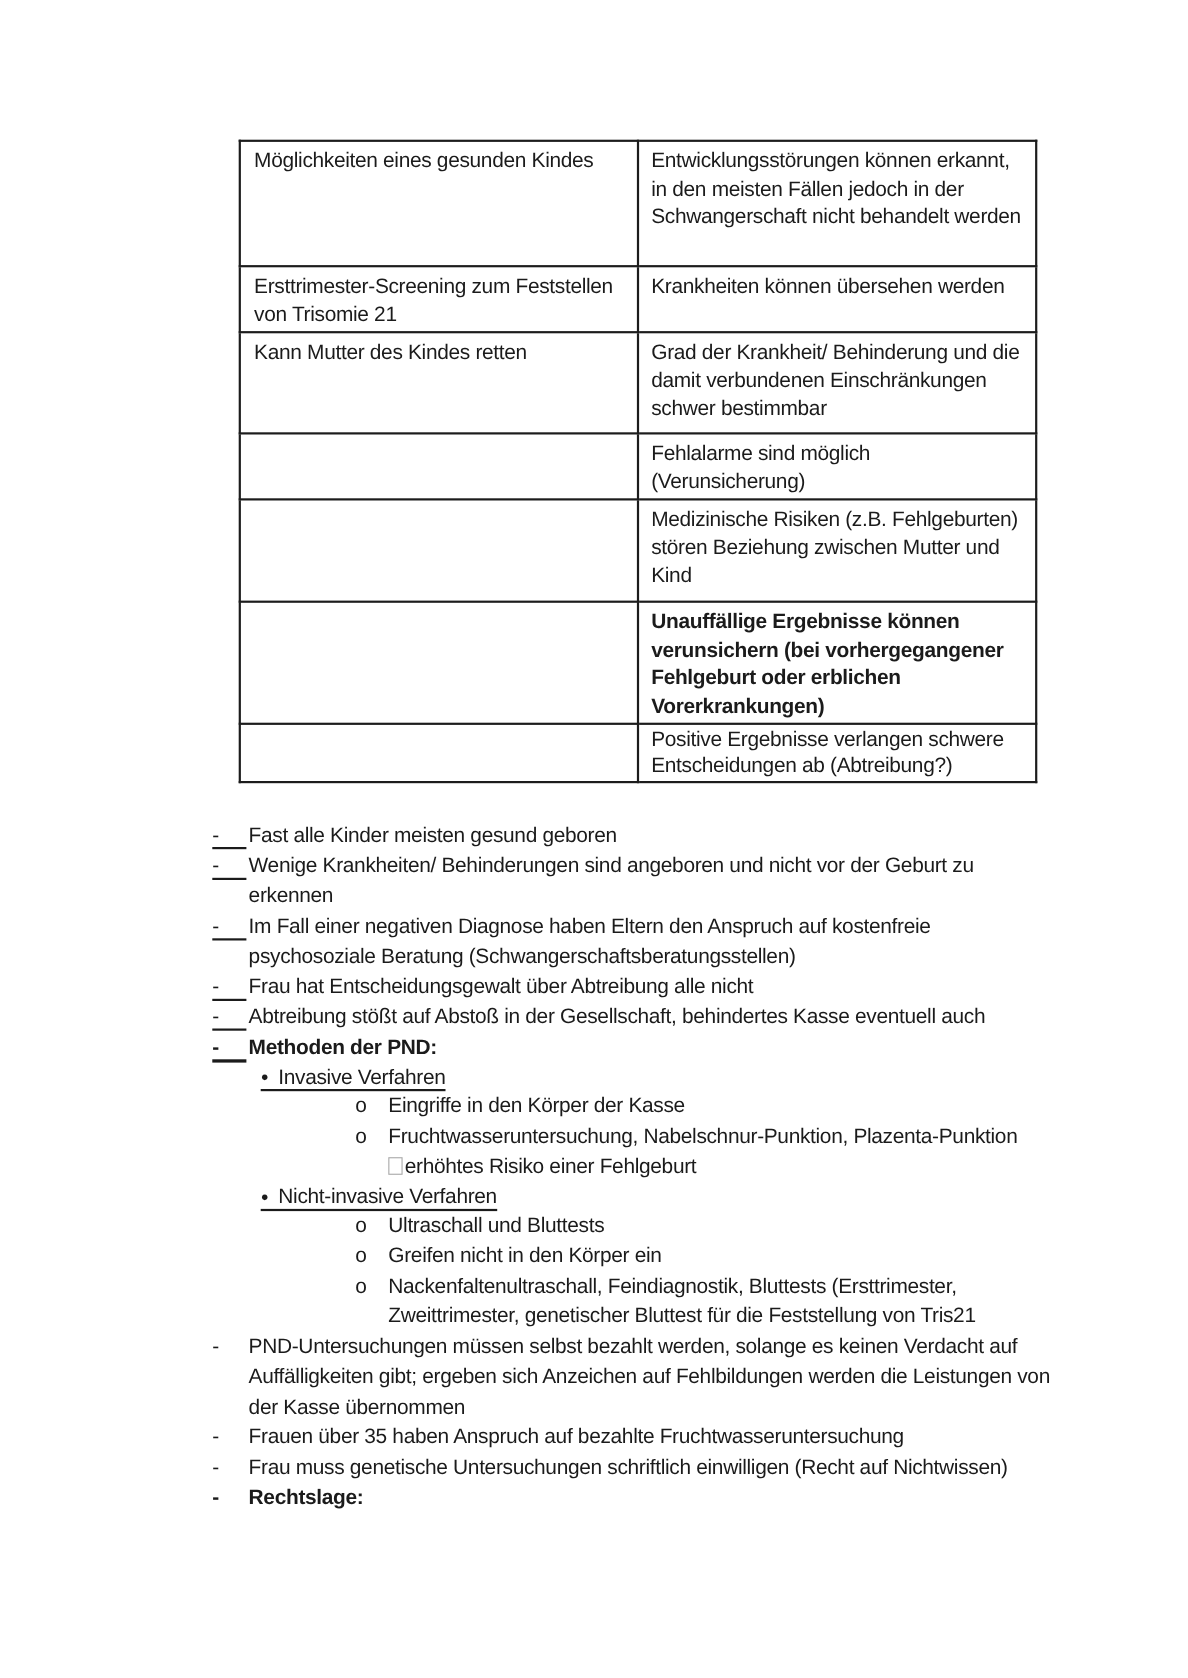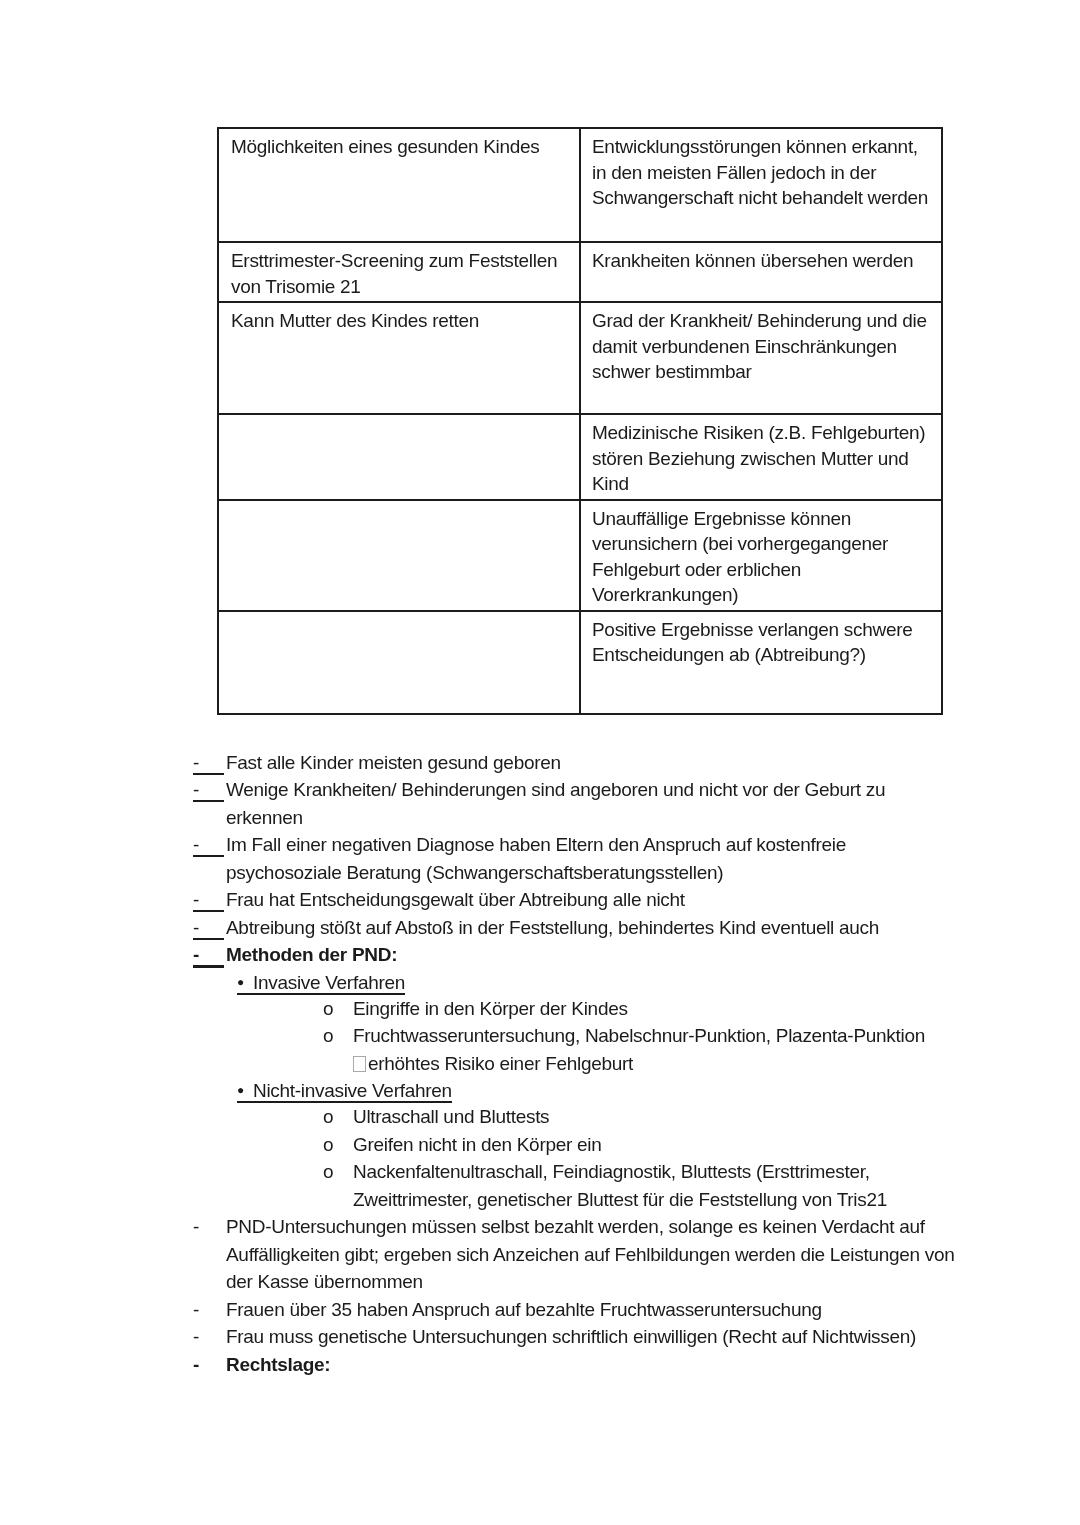--- a/index.html
+++ b/index.html
@@ -17,24 +17,24 @@
     margin-left:217px;width:726px;
   }
   table.pnd td{
     border:2px solid #1c1c1c;vertical-align:top;
     padding:5px 11px 2px 11px;line-height:25.5px;
     white-space:pre-line;overflow:hidden;
   }
   table.pnd td.c-left{width:337px;padding-left:12px;}
   table.pnd tr:nth-child(1){height:114px;}
   table.pnd tr:nth-child(2){height:54px;}
-  table.pnd tr:nth-child(3){height:112px;}
+  table.pnd tr:nth-child(3){height:92px;}
   table.pnd tr:nth-child(4){height:39px;}
   table.pnd tr:nth-child(5){height:93px;border-radius:28px;}
-  table.pnd tr:nth-child(6){height:103px;}
+  table.pnd tr:nth-child(6){height:103px;font-weight:bold;}
   table.pnd tr:nth-child(7){height:48px;border-radius:10px;}
   table.pnd tr:nth-child(8){height:50px;}
   table.pnd tr:nth-child(7) td,
   table.pnd tr:nth-child(8) td{padding-top:2px;padding-bottom:1px;line-height:24px;}
 
   
   .outline{margin-left:193px;width:790px;margin-top:34px;line-height:27.5px;}
   .item{display:flex;align-items:flex-start;}
   .item .txt{flex:1 1 auto;}
   .item.bold{font-weight:700;}
@@ -78,20 +78,24 @@
           <td class="c-right">Krankheiten können übersehen werden</td>
         </tr>
         <tr>
           <td class="c-left">Kann Mutter des Kindes retten</td>
           <td class="c-right">Grad der Krankheit/ Behinderung und die
 damit verbundenen Einschränkungen
 schwer bestimmbar</td>
         </tr>
         <tr>
           <td class="c-left"></td>
+          <td class="c-right">Fehlalarme sind möglich (Verunsicherung)</td>
+        </tr>
+        <tr>
+          <td class="c-left"></td>
           <td class="c-right">Medizinische Risiken (z.B. Fehlgeburten)
 stören Beziehung zwischen Mutter und
 Kind</td>
         </tr>
         <tr>
           <td class="c-left"></td>
           <td class="c-right">Unauffällige Ergebnisse können
 verunsichern (bei vorhergegangener
 Fehlgeburt oder erblichen
 Vorerkrankungen)</td>
@@ -115,32 +119,32 @@
       <div class="item lvl1">
         <span class="marker m-dash_u"><span class="du">-</span></span>
         <div class="txt">Im Fall einer negativen Diagnose haben Eltern den Anspruch auf kostenfreie<br>psychosoziale Beratung (Schwangerschaftsberatungsstellen)</div>
       </div>
       <div class="item lvl1">
         <span class="marker m-dash_u"><span class="du">-</span></span>
         <div class="txt">Frau hat Entscheidungsgewalt über Abtreibung alle nicht</div>
       </div>
       <div class="item lvl1">
         <span class="marker m-dash_u"><span class="du">-</span></span>
-        <div class="txt">Abtreibung stößt auf Abstoß in der Feststellung, behindertes Kind eventuell auch</div>
+        <div class="txt">Abtreibung stößt auf Abstoß in der Gesellschaft, behindertes Kasse eventuell auch</div>
       </div>
       <div class="item lvl1 bold">
         <span class="marker m-dash_u"><span class="du">-</span></span>
         <div class="txt">Methoden der PND:</div>
       </div>
       <div class="item lvl2">
         <span class="u-wrap"><span class="b-marker">●</span><span class="txt">Invasive Verfahren</span></span>
       </div>
       <div class="item lvl3">
         <span class="marker m-o">o</span>
-        <div class="txt">Eingriffe in den Körper der Kindes</div>
+        <div class="txt">Eingriffe in den Körper der Kasse</div>
       </div>
       <div class="item lvl3">
         <span class="marker m-o">o</span>
         <div class="txt">Fruchtwasseruntersuchung, Nabelschnur-Punktion, Plazenta-Punktion<br><span class="glyph-box"></span>erhöhtes Risiko einer Fehlgeburt</div>
       </div>
       <div class="item lvl2">
         <span class="u-wrap"><span class="b-marker">●</span><span class="txt">Nicht-invasive Verfahren</span></span>
       </div>
       <div class="item lvl3">
         <span class="marker m-o">o</span>

